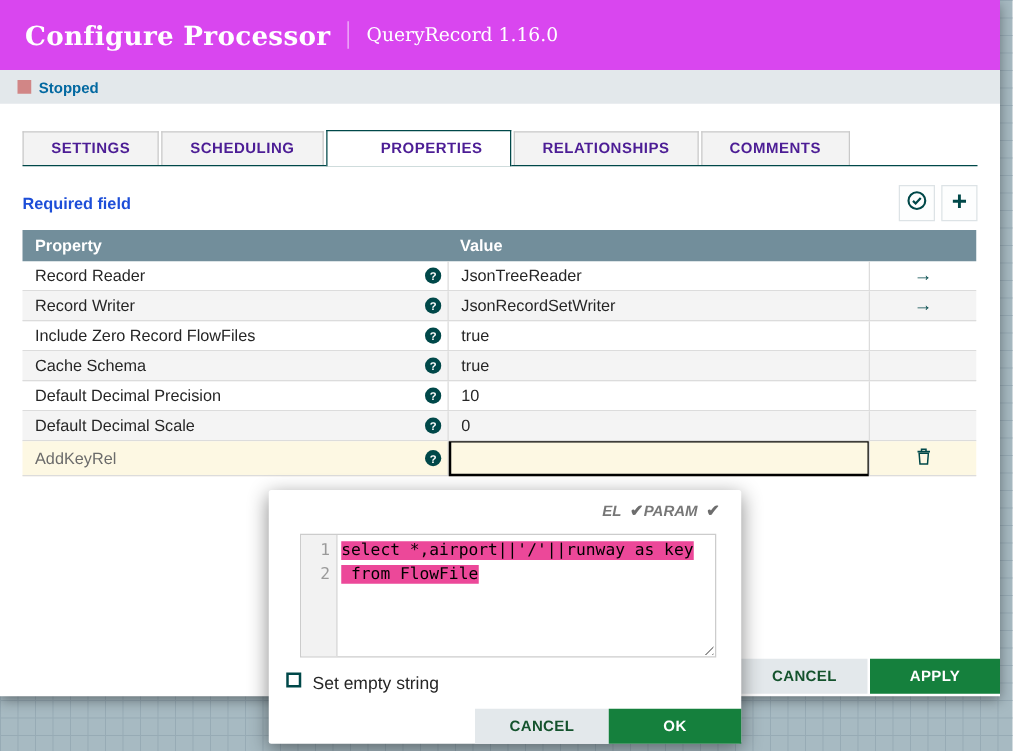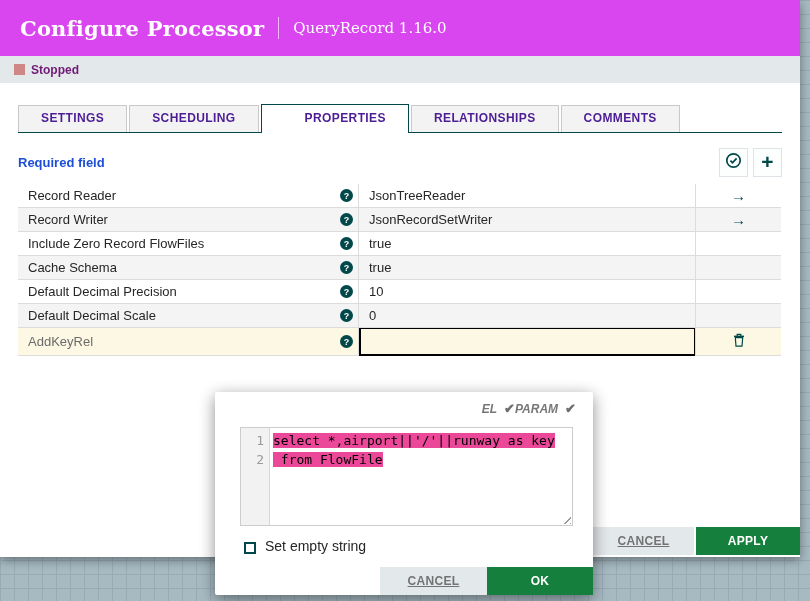--- a/index.html
+++ b/index.html
@@ -21,21 +21,21 @@
   .dlg-header {
     height:56px; background:#d946ef; display:flex; align-items:center; padding:0 20px;
     font-family:"DejaVu Serif", serif; color:#fff;
   }
   .dlg-title { font-size:21px; font-weight:bold; letter-spacing:.2px; }
   .dlg-divider { width:1px; height:22px; background:rgba(255,255,255,.65); margin:0 14px; }
   .dlg-subtitle { font-size:15px; }
 
   .statusbar { height:27px; background:#E3E8EB; display:flex; align-items:center; padding:0 14px; }
   .status-square { width:11px; height:11px; background:#D18686; margin-right:6px; }
-  .status-text { font-size:12px; font-weight:bold; color:#701a75; }
+  .status-text { font-size:12px; font-weight:bold; color:#0369a1; }
 
   .tabbar {
     margin:21px 18px 0 18px; display:flex; gap:2px; align-items:flex-end;
     border-bottom:1px solid #004849; height:29px;
   }
   .tab {
     height:27px; line-height:25px; padding:0 22px; background:#f3f3f3;
     border:1px solid #c9c9c9; border-bottom:none; font-size:12px; color:#4c1d95;
     letter-spacing:.4px; text-align:center; cursor:pointer;font-weight:bold;
   }
@@ -78,21 +78,21 @@
   .arrow { color:#004849; font-size:15px; font-weight:bold; cursor:pointer; }
   .edit-box {
     position:absolute; left:0; top:0; right:0; bottom:-1px;
     border:1px solid #000; border-left:2px solid #000; border-bottom:2px solid #000;
   }
 
   .btn {
     height:28px; border:none; font-family:inherit; font-size:12px; font-weight:bold;
     letter-spacing:.3px; cursor:pointer;
   }
-  .btn-light { background:#E3E8EB; color:#737373;text-decoration:underline; }
+  .btn-light { background:#E3E8EB; color:#14532d; }
   .btn-slate { background:#15803d; color:#fff; }
   .dlg-footer { position:absolute; top:527px; right:0; display:flex; gap:2px; }
   .dlg-footer .btn-light { width:101px; }
   .dlg-footer .btn-slate { width:104px; }
 
   .popup {
     position:absolute; left:215px; top:392px; width:378px; height:203px;
     background:#fff; border-radius:2px; box-shadow:0 4px 16px rgba(0,0,0,.45); z-index:5;
   }
   .elparam {
@@ -112,21 +112,21 @@
     color:#9a9a9a; text-align:right; padding:3px 5px 0 0;
   }
   .code { flex:1; padding:3px 0 0 3px; white-space:pre; overflow:hidden; }
   .cline .sel { background:#ec4899; }
   .resize-handle {
     position:absolute; right:1px; bottom:1px; width:10px; height:10px;
     background:repeating-linear-gradient(315deg, #999 0 1px, transparent 1px 4px);
     clip-path:polygon(100% 0, 100% 100%, 0 100%); cursor:nwse-resize;
   }
 
-  .empty-row { position:absolute; left:29px; top:146px; display:flex; align-items:flex-end; gap:9px; font-size:14px; color:#262626; cursor:pointer; }
+  .empty-row { position:absolute; left:14px; top:146px; display:flex; align-items:flex-start; gap:9px; font-size:14px; color:#262626; cursor:pointer; }
   .cbx { width:12px; height:12px; border:2px solid #004849; background:#fff; flex:none; }
 
   .popup-footer { position:absolute; right:0; bottom:0; display:flex; }
   .popup-footer .btn-light { width:107px; }
   .popup-footer .btn-slate { width:106px; }
 
   svg.teal { stroke:#004849; fill:none; }
 </style>
 </head>
 <body>
@@ -164,20 +164,25 @@
           </svg>
         </span>
       </button>
       <button class="icon-btn">
         <span class="plus-glyph">+</span>
       </button>
     </div>
   </div>
 
   <div class="ptable">
+    <div class="thead">
+      <div class="th">Property</div>
+      <div class="th">Value</div>
+      <div class="th"></div>
+    </div>
     <div id="tbody">
         <div class="trow">
           <div class="cell prop">
             <span class="ptext">Record Reader</span>
             <span class="help">?</span>
           </div>
           <div class="cell val">
             <span>JsonTreeReader</span>
           </div>
           <div class="cell act">

